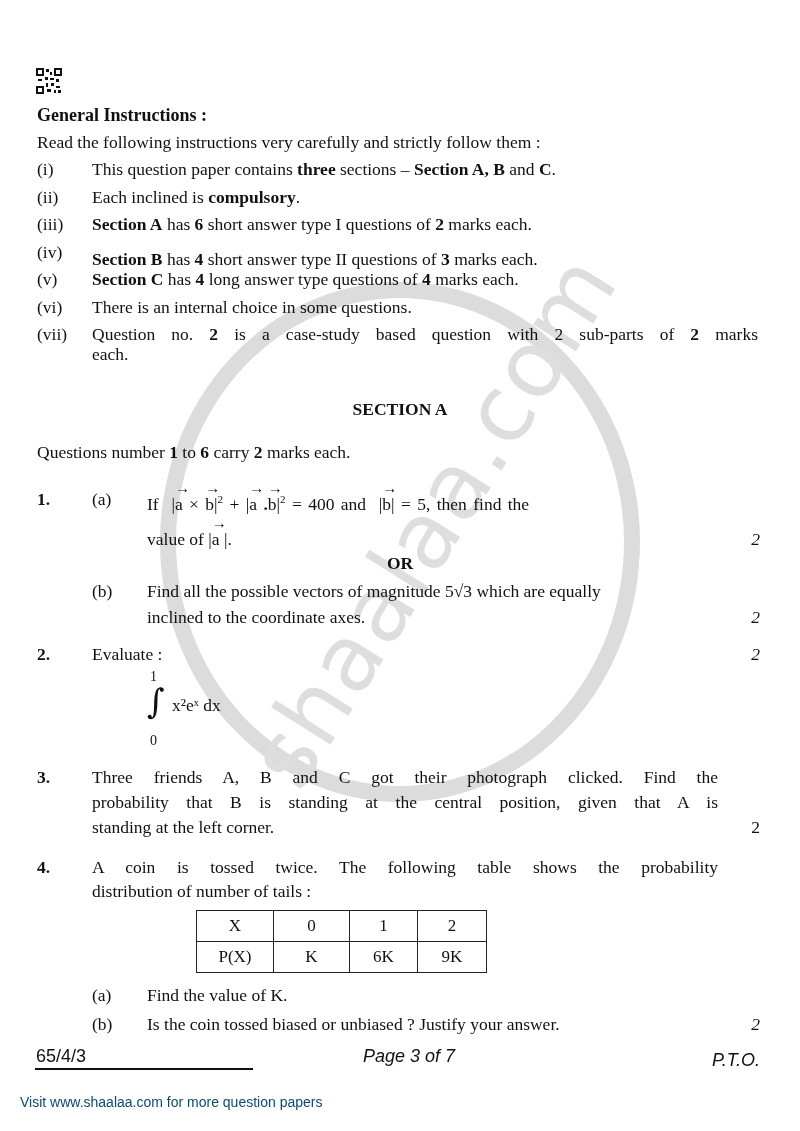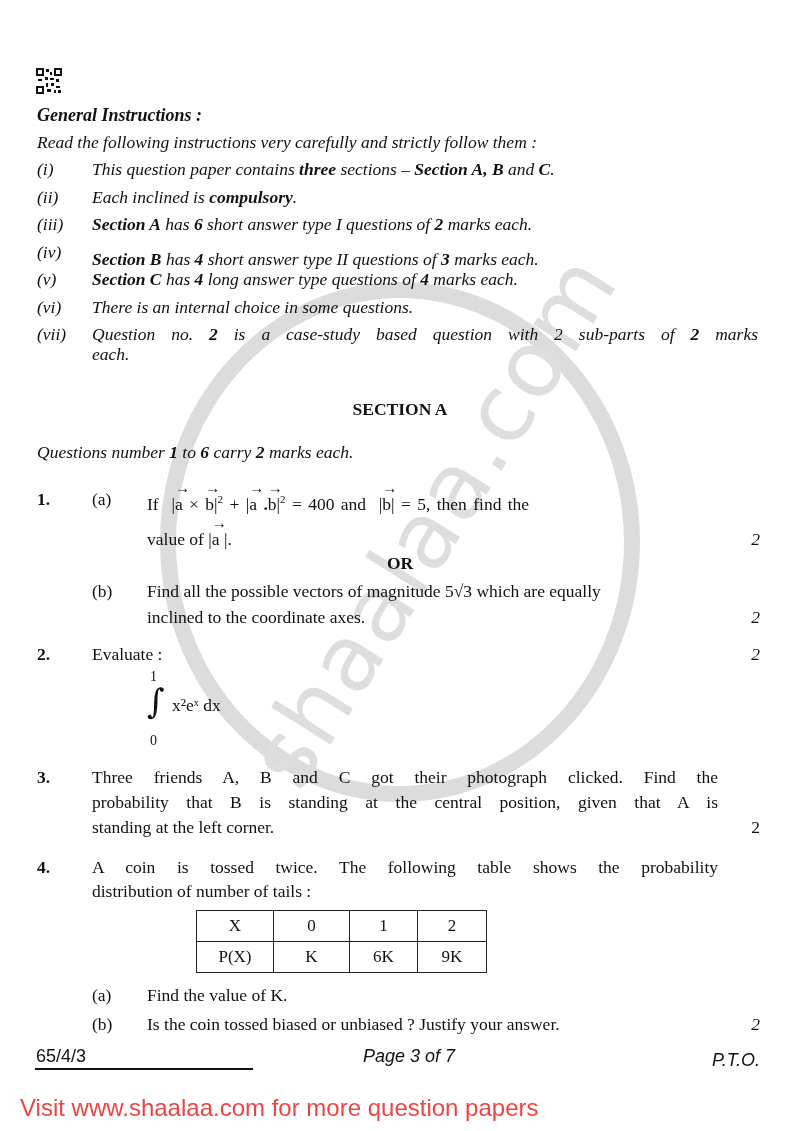--- a/index.html
+++ b/index.html
@@ -20,39 +20,39 @@
     position: absolute; left: 160px; top: 520px; width: 480px;
     font-family: "DejaVu Sans", "Liberation Sans", sans-serif;
     font-size: 92px; color: #dedede; text-align: center;
     transform: rotate(-58deg); transform-origin: 50% 50%;
     z-index: 0; letter-spacing: 2px;
   }
 
   .qr { position: absolute; left: 36px; top: 68px; width: 26px; height: 26px; z-index: 2; }
 
   .t { position: absolute; z-index: 2; font-family: "Liberation Serif", serif; font-size: 17.5px; line-height: 22px; white-space: nowrap; }
-  .it { font-style: italic; }
+  .it { }
   .b { font-weight: bold; }
 
   .num { left: 37px; width: 50px; }
   .txt { left: 92px; }
   .mark { left: 748px; width: 12px; text-align: right; font-style: italic; }
   .mark.up { font-style: normal; }
 
   .just { text-align: justify; text-align-last: justify; white-space: normal; }
 
   table.dist {
     position: absolute; left: 196px; top: 910px; border-collapse: collapse; z-index: 2;
     font-family: "Liberation Serif", serif; font-size: 17px;
   }
   table.dist td { border: 1.5px solid #222; text-align: center; height: 30px; padding: 0; }
 
   .footer { position: absolute; z-index: 2; font-family: "Liberation Sans", sans-serif; font-size: 18px; }
   .footer-line { position: absolute; left: 35px; top: 1068px; width: 218px; height: 2px; background: #111; }
-  .visit { position: absolute; left: 20px; top: 1094px; font-family: "Liberation Sans", sans-serif; font-size: 24px; color: #ef4444; z-index: 2; }
+  .visit { position: absolute; left: 20px; top: 1094px; font-family: "Liberation Sans", sans-serif; font-size: 14px; color: #0c4a6e; z-index: 2; }
 
   .vec { display: inline-block; position: relative; }
   .vec::before { content: "\2192"; position: absolute; left: 0; right: 0; top: -16px; text-align: center; font-size: 15px; }
   sup { font-size: 11px; }
   .integral { position: absolute; left: 147px; top: 664px; z-index: 2; font-family: "DejaVu Serif", serif; font-size: 34px; line-height: 34px; }
 </style>
 </head>
 <body>
 
 <div class="page">

